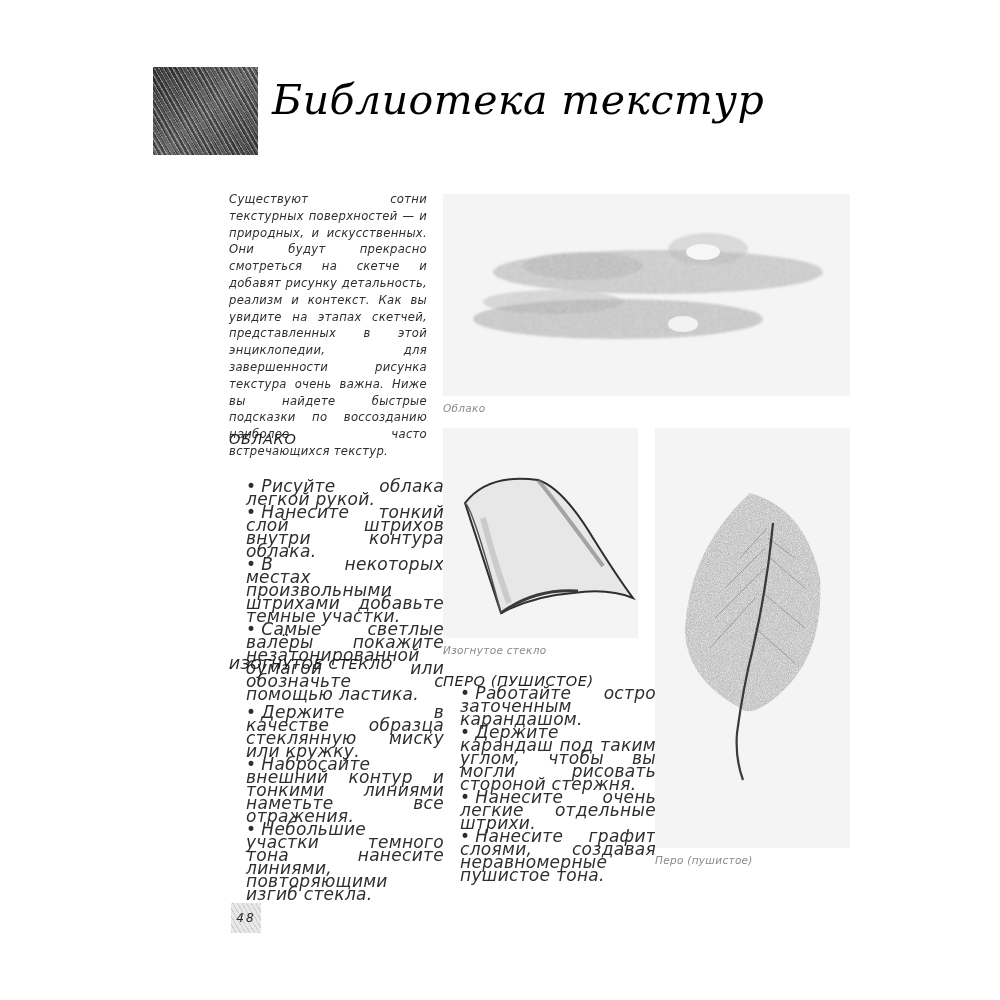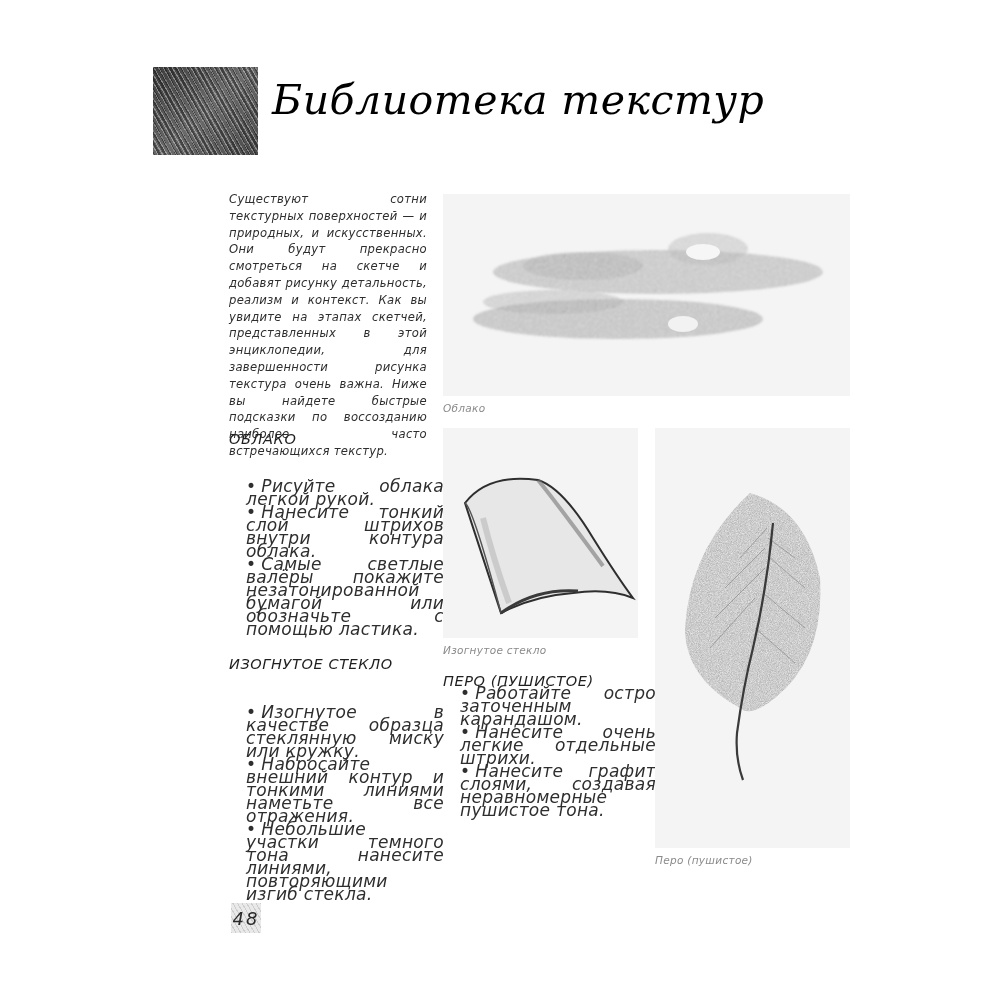--- a/index.html
+++ b/index.html
@@ -31,42 +31,43 @@
 
   .caption { font-size: 10.5px; color: #8a8a8a; letter-spacing: 0.3px; white-space: nowrap; }
 
   .img-box { background: #f4f4f4; overflow: hidden; }
 
   .page-num-box { left: 231px; top: 903px; width: 30px; height: 30px;
     background:
       repeating-linear-gradient(60deg, rgba(120,120,120,0.25) 0 1px, transparent 1px 4px),
       #e9e9e9;
     display: flex; align-items: center; justify-content: center; }
-  .page-num { font-size: 18px; color: #2a2a2a; letter-spacing: 2px; }
+  .page-num { font-size: 12px; color: #2a2a2a; letter-spacing: 2px; }
 </style>
 </head>
 <body>
 
 <div class="abs title-swatch"></div>
 <div class="abs page-title">Библиотека текстур</div>
 
 <div class="abs col-left body-text" style="top:191px;">
   <p>Существуют сотни текстурных поверхностей — и природных, и искусственных. Они будут прекрасно смотреться на скетче и добавят рисунку детальность, реализм и контекст. Как вы увидите на этапах скетчей, представленных в этой энциклопедии, для завершенности рисунка текстура очень важна. Ниже вы найдете быстрые подсказки по воссозданию наиболее часто встречающихся текстур.</p>
 </div>
 
 <div class="abs col-left heading" style="top:431px;">ОБЛАКО</div>
 <ul class="abs col-left bullets" style="top:463px;">
   <li>Рисуйте облака легкой рукой.</li>
   <li>Нанесите тонкий слой штрихов внутри контура облака.</li>
+  <li>В некоторых местах произвольными штрихами добавьте темные участки.</li>
   <li>Самые светлые валёры покажите незатонированной бумагой или обозначьте с помощью ластика.</li>
 </ul>
 
 <div class="abs col-left heading" style="top:656px;">ИЗОГНУТОЕ СТЕКЛО</div>
 <ul class="abs col-left bullets" style="top:689px;">
-  <li>Изогнутое в качестве образца стеклянную миску или кружку.</li>
+  <li>Держите в качестве образца стеклянную миску или кружку.</li>
   <li>Набросайте внешний контур и тонкими линиями наметьте все отражения.</li>
   <li>Небольшие участки темного тона нанесите линиями, повторяющими изгиб стекла.</li>
 </ul>
 
 <div class="abs img-box" style="left:443px; top:194px; width:407px; height:202px;">
   <svg width="407" height="202" viewBox="0 0 407 202">
     <defs>
       <filter id="grain" x="-20%" y="-50%" width="140%" height="200%">
         <feTurbulence type="fractalNoise" baseFrequency="0.9" numOctaves="2" result="n"></feTurbulence>
         <feColorMatrix type="saturate" values="0" in="n" result="g"></feColorMatrix>
@@ -94,20 +95,21 @@
     <path d="M95 52 Q110 70 160 138" fill="none" stroke="#777" stroke-width="4" opacity="0.6"></path>
     <path d="M58 185 Q92 160 135 163" fill="none" stroke="#3a3a3a" stroke-width="3"></path>
     <path d="M40 90 Q50 130 66 175" fill="none" stroke="#999" stroke-width="6" opacity="0.35"></path>
   </svg>
 </div>
 <div class="abs caption" style="left:443px; top:644px;">Изогнутое стекло</div>
 
 <div class="abs col-mid heading" style="top:673px;">ПЕРО (ПУШИСТОЕ)</div>
 <ul class="abs col-mid bullets" style="top:670px;">
   <li>Работайте остро заточенным карандашом.</li>
+  <li>Держите карандаш под таким углом, чтобы вы могли рисовать стороной стержня.</li>
   <li>Нанесите очень легкие отдельные штрихи.</li>
   <li>Нанесите графит слоями, создавая неравномерные пушистое тона.</li>
 </ul>
 
 <div class="abs img-box" style="left:655px; top:428px; width:195px; height:420px;">
   <svg width="195" height="420" viewBox="0 0 195 420">
     <defs>
       <filter id="fuzz" x="-30%" y="-10%" width="160%" height="120%">
         <feTurbulence type="fractalNoise" baseFrequency="1.1" numOctaves="2" result="n"></feTurbulence>
         <feColorMatrix type="saturate" values="0" in="n" result="g"></feColorMatrix>

